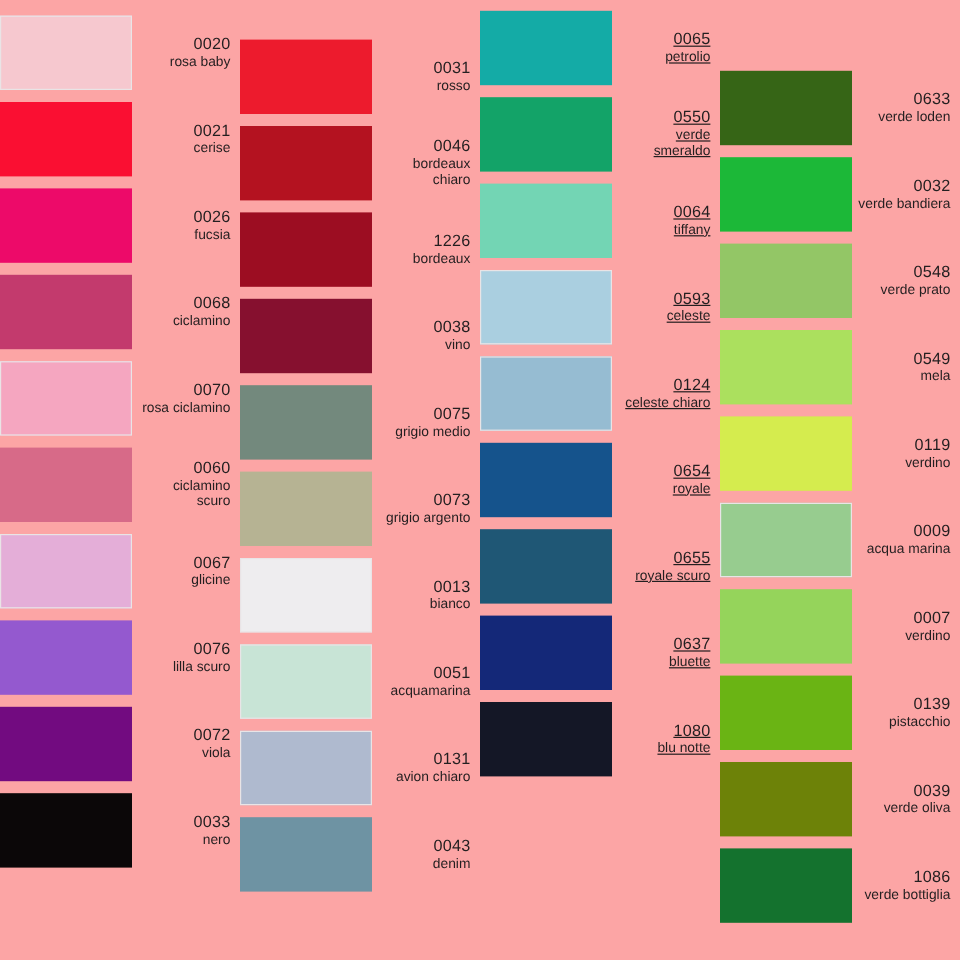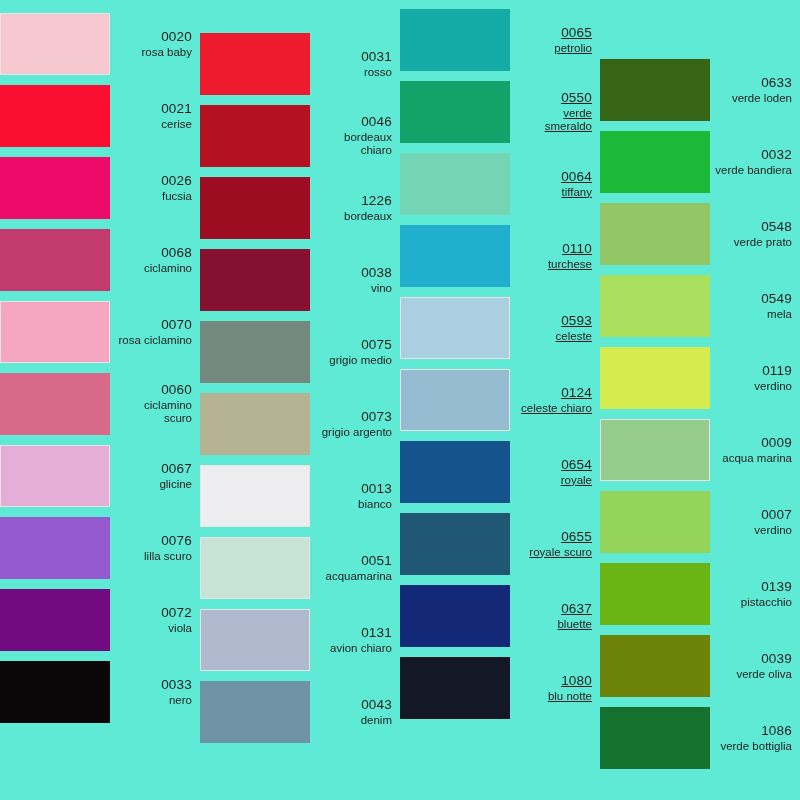--- a/index.html
+++ b/index.html
@@ -12,21 +12,21 @@
     height: 800px;
     font-family: "Liberation Sans", sans-serif;
     color: #231f20;
     overflow: hidden;
   }
 
   #swatch-chart {
     position: relative;
     width: 800px;
     height: 800px;
-    background: #5eead4;
+    background: #fca5a5;
   }
 
   .swatch-column {
     position: absolute;
     top: 0;
     width: 200px;
     height: 800px;
   }
 
   .col-0 { left: 0px; }
@@ -252,27 +252,20 @@
           </div>
         </div>
         <div class="swatch-row">
           <div class="swatch-chip" style="background: rgb(115, 213, 180);"></div>
           <div class="swatch-label">
             <span class="swatch-code">0064</span>
             <span class="swatch-name">tiffany</span>
           </div>
         </div>
         <div class="swatch-row">
-          <div class="swatch-chip" style="background: rgb(33, 175, 206);"></div>
-          <div class="swatch-label">
-            <span class="swatch-code">0110</span>
-            <span class="swatch-name">turchese</span>
-          </div>
-        </div>
-        <div class="swatch-row">
           <div class="swatch-chip has-border" style="background: rgb(170, 207, 224);"></div>
           <div class="swatch-label">
             <span class="swatch-code">0593</span>
             <span class="swatch-name">celeste</span>
           </div>
         </div>
         <div class="swatch-row">
           <div class="swatch-chip has-border" style="background: rgb(150, 188, 210);"></div>
           <div class="swatch-label">
             <span class="swatch-code">0124</span>

